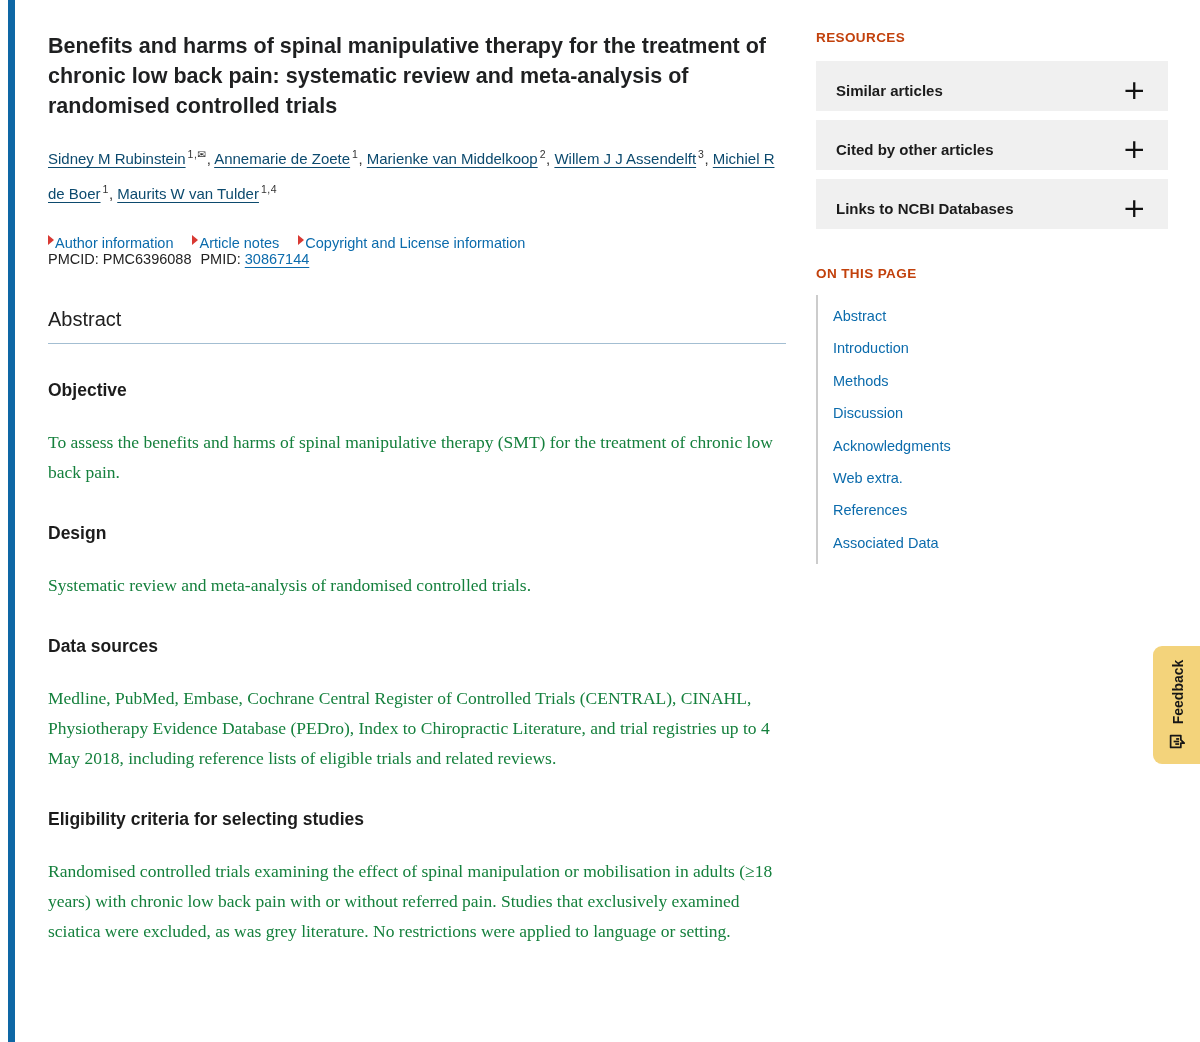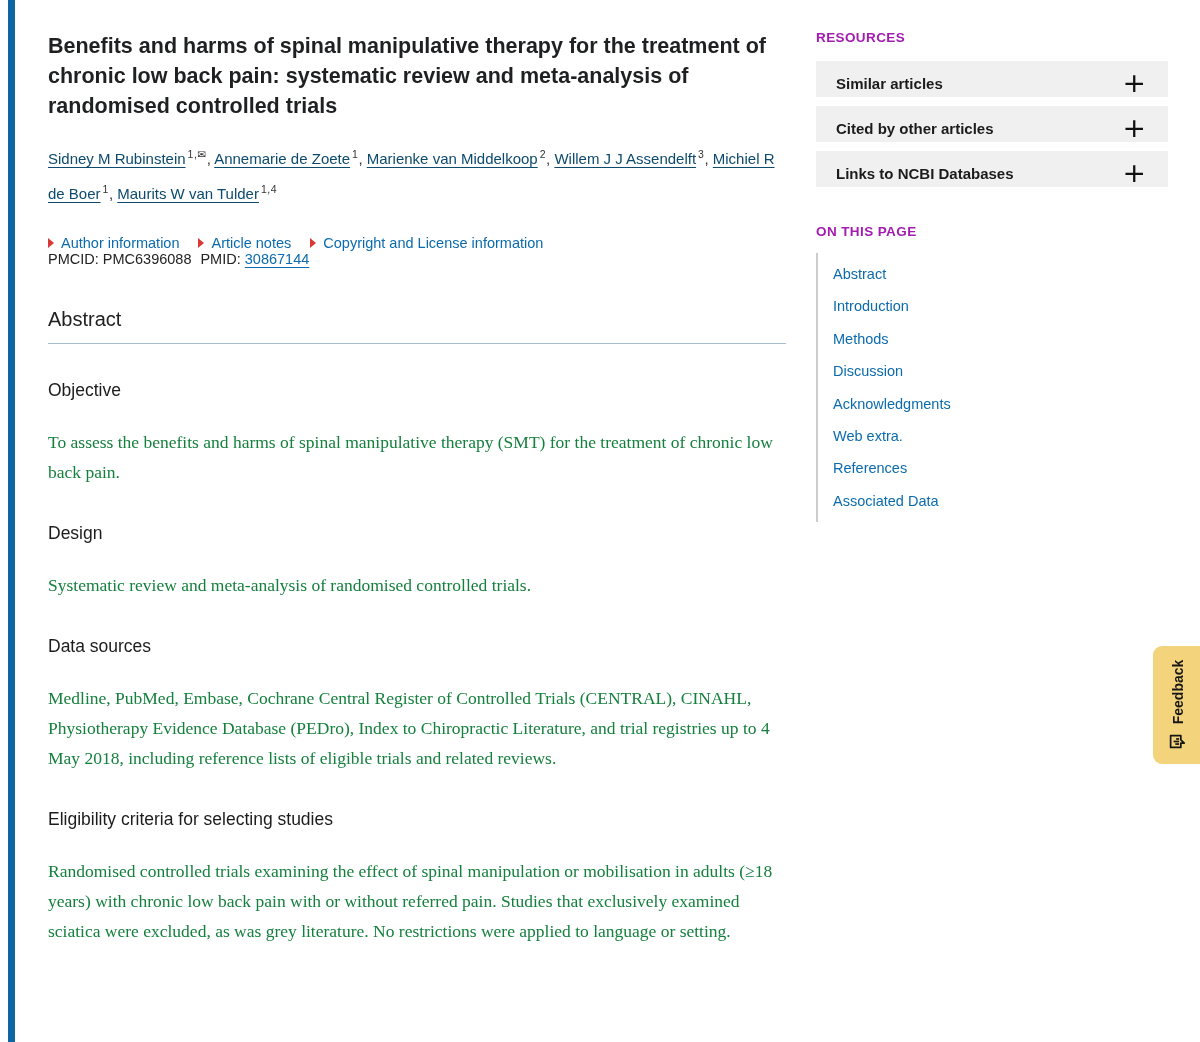--- a/index.html
+++ b/index.html
@@ -12,34 +12,34 @@
   .accent-bar{position:absolute;left:8px;top:0;width:7px;height:1042px;background:#0e67a5;}
 
   
   .main{position:absolute;left:48px;top:0;width:738px;}
   .title{margin:31px 0 12px 0;font-size:21.5px;line-height:30px;font-weight:700;color:#1f2021;max-width:722px;}
   .authors{margin-top:18px;font-size:15px;line-height:30px;color:#333;}
   .authors a{color:#0c4a6e;text-decoration:underline;text-decoration-thickness:1px;text-underline-offset:3px;}
   .authors sup{font-size:10.5px;color:#333;margin-left:2px;letter-spacing:.5px;}
   .sep{color:#333;}
   .meta-links{margin-top:26px;display:flex;align-items:center;gap:19px;font-size:14.5px;}
-  .meta-link{display:flex;align-items:center;gap:7px;color:#0b6bac;text-decoration:none;}
+  .meta-link{display:flex;gap:1px;color:#0b6bac;text-decoration:none;}
   .tri{width:0;height:0;border-left:6px solid #d83933;border-top:5px solid transparent;border-bottom:5px solid transparent;flex:0 0 auto;}
   .ids{margin-top:0;font-size:14.5px;color:#232323;}
   .ids .sp{display:inline-block;width:9px;}
   .ids a{color:#0b6bac;text-decoration:underline;text-decoration-thickness:1px;text-underline-offset:3px;}
   .abstract-heading{margin-top:41px;font-size:20px;font-weight:400;color:#212121;padding-bottom:12px;border-bottom:1px solid #a3bed2;}
-  .section-heading{margin-top:36px;font-size:17.5px;font-weight:400;color:#1c1c1c;}
+  .section-heading{margin-top:36px;font-size:17.5px;font-weight:700;color:#1c1c1c;}
   .section-text{margin-top:26px;font-family:"Liberation Serif",serif;font-size:17.5px;line-height:30px;color:#15803d;max-width:738px;}
 
   
   .sidebar{position:absolute;left:816px;top:0;width:352px;}
-  .side-heading{font-size:13.5px;font-weight:700;letter-spacing:.4px;color:#a21caf;}
+  .side-heading{font-size:13.5px;font-weight:700;letter-spacing:.4px;color:#c2410c;}
   .resources-heading{margin-top:30px;}
-  .res-panel{margin-top:9px;height:36px;background:#f0f0f0;display:flex;align-items:center;justify-content:space-between;padding:8px 22px 0 20px;box-sizing:border-box;cursor:pointer;}
+  .res-panel{margin-top:9px;height:50px;background:#f0f0f0;display:flex;align-items:center;justify-content:space-between;padding:8px 22px 0 20px;box-sizing:border-box;cursor:pointer;}
   .res-panel.first{margin-top:16px;}
   .res-label{font-size:15px;font-weight:700;color:#1b1b1b;}
   .plus{font-size:28px;font-weight:400;color:#111;line-height:1;font-family:"DejaVu Sans",sans-serif;transform:scaleY(.95);}
   .otp-heading{margin-top:37px;}
   .otp-list{margin:14px 0 0 0;border-left:2px solid #cccccc;padding:5px 0 5px 15px;list-style:none;}
   .otp-list li{line-height:32.4px;font-size:14.5px;}
   .otp-list a{color:#0b6bac;text-decoration:none;}
 
   
   .feedback-btn{position:absolute;right:0;top:646px;width:47px;height:118px;background:#f3d37b;border-radius:9px 0 0 9px;cursor:pointer;}

